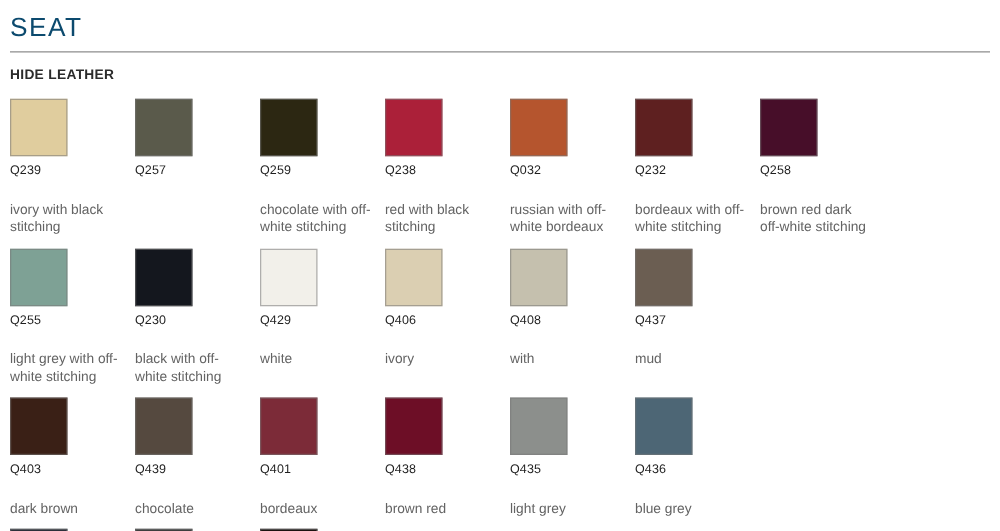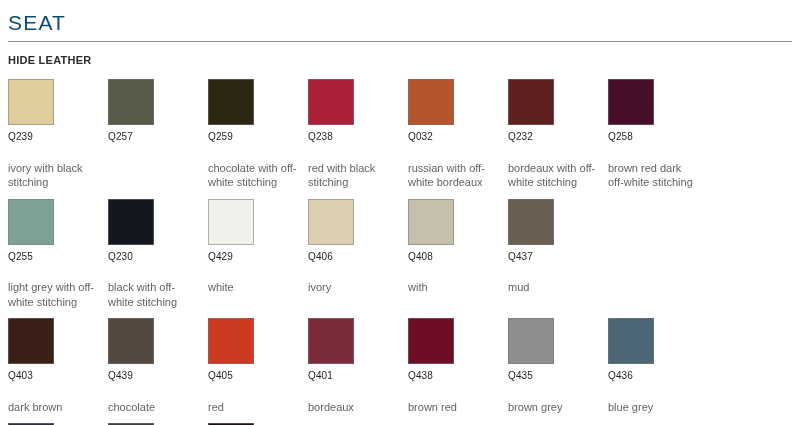--- a/index.html
+++ b/index.html
@@ -170,38 +170,33 @@
           <div class="swatch" style="background: rgb(58, 32, 22);"></div>
           <div class="code">Q403</div>
           <div class="desc">dark brown</div>
         </div>
         <div class="cell">
           <div class="swatch" style="background: rgb(85, 73, 63);"></div>
           <div class="code">Q439</div>
           <div class="desc">chocolate</div>
         </div>
         <div class="cell">
-          <div class="swatch" style="background: rgb(204, 58, 34);"></div>
-          <div class="code">Q405</div>
-          <div class="desc">red</div>
-        </div>
-        <div class="cell">
           <div class="swatch" style="background: rgb(124, 43, 56);"></div>
           <div class="code">Q401</div>
           <div class="desc">bordeaux</div>
         </div>
         <div class="cell">
           <div class="swatch" style="background: rgb(109, 14, 38);"></div>
           <div class="code">Q438</div>
           <div class="desc">brown red</div>
         </div>
         <div class="cell">
           <div class="swatch" style="background: rgb(140, 143, 140);"></div>
           <div class="code">Q435</div>
-          <div class="desc">brown grey</div>
+          <div class="desc">light grey</div>
         </div>
         <div class="cell">
           <div class="swatch" style="background: rgb(77, 102, 117);"></div>
           <div class="code">Q436</div>
           <div class="desc">blue grey</div>
         </div>
       </div>
       <div class="grid row-block">
         <div class="cell">
           <div class="swatch" style="background: rgb(43, 48, 58);"></div>

